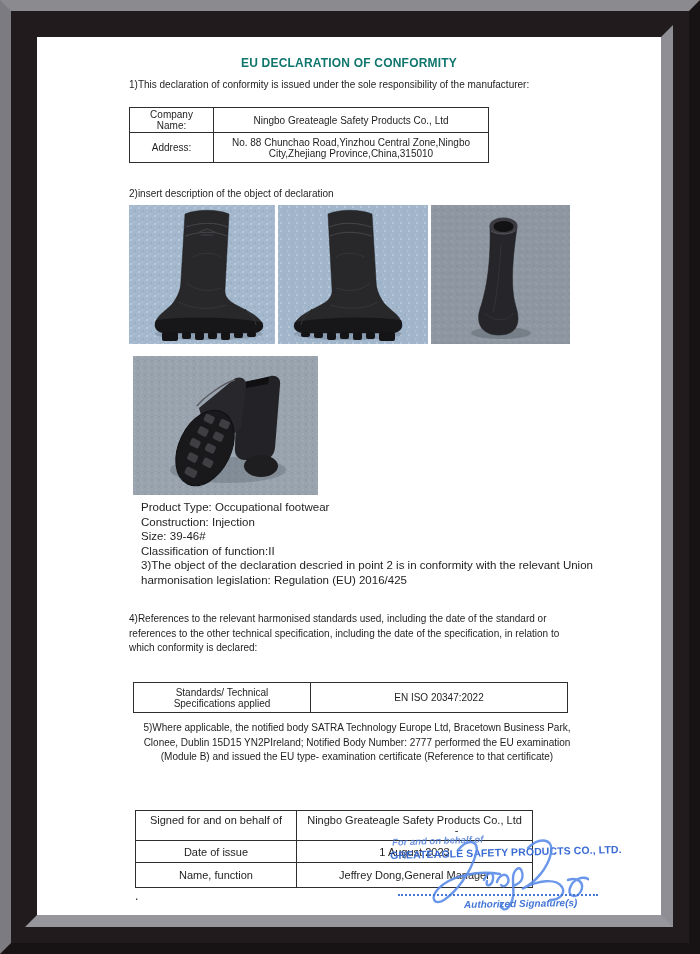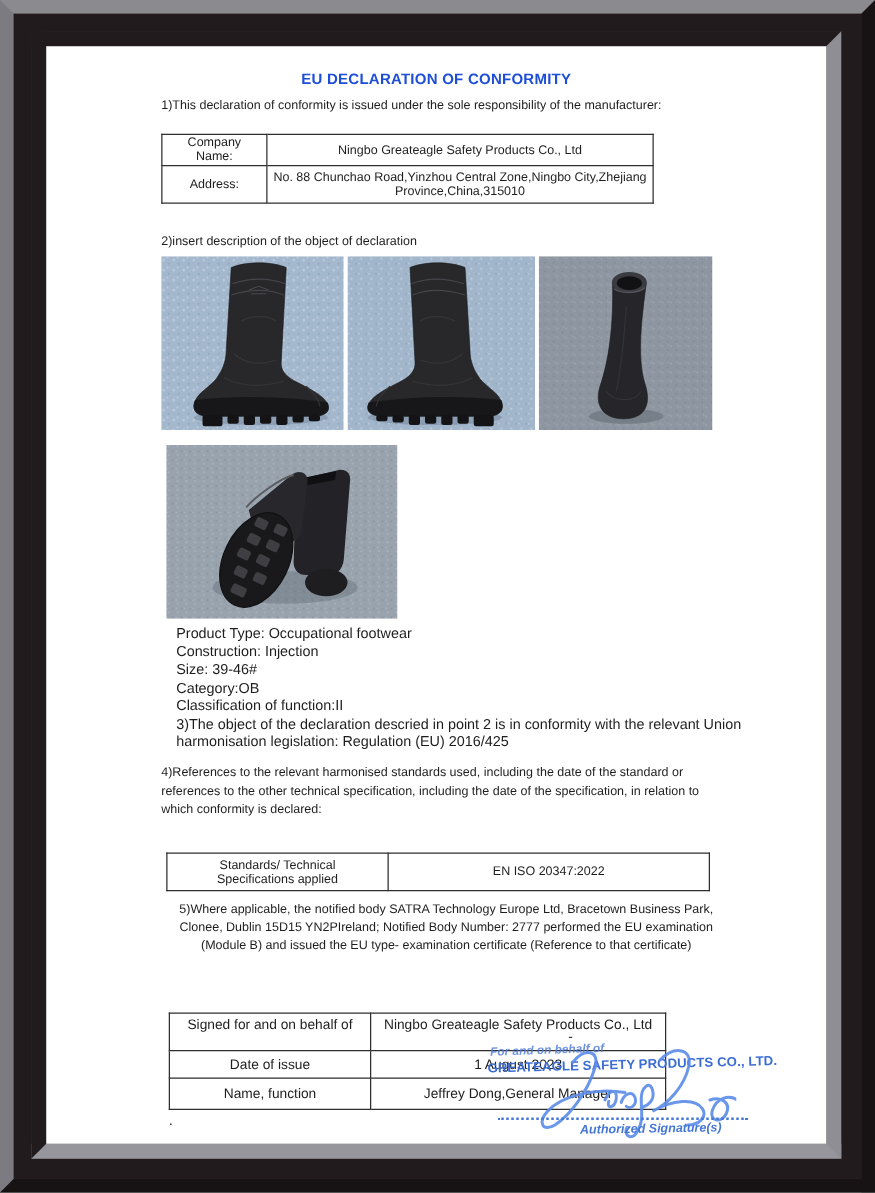--- a/index.html
+++ b/index.html
@@ -10,32 +10,32 @@
   .frame-outer{width:700px;height:954px;border-style:solid;border-width:11px;
     border-color:#8b8b8f #171213 #171213 #7c7b81;}
   .frame-mid{width:100%;height:100%;border-style:solid;border-width:14px 16px 16px 14px;
     border-color:#211b1d;}
   .frame-inner{width:100%;height:100%;border-style:solid;border-width:12px;
     border-color:#211b1d #8e8e94 #96969c #211b1d;}
   .page{position:relative;width:624px;height:878px;background:#ffffff;color:#1e1e1e;}
 
   
   .title{position:absolute;top:19px;left:0;width:100%;text-align:center;
-    font-weight:bold;font-size:12px;letter-spacing:.2px;color:#1d4ed8;}
+    font-weight:bold;font-size:12px;letter-spacing:.2px;color:#0f766e;}
   .para{position:absolute;left:92px;width:456px;font-size:10px;line-height:14.5px;}
   .p-s1{top:41px;}
   .p-s2{top:150px;}
   .p-s4{top:575px;}
   .p-s5{top:684px;text-align:center;}
   .details{position:absolute;left:104px;top:463px;width:456px;font-size:11.5px;line-height:14.5px;}
 
   
   table{border-collapse:collapse;table-layout:fixed;position:absolute;}
   td{border:1px solid #2e2e2e;overflow:hidden;}
-  .t-manu{left:92px;top:70px;width:394px;font-size:10px;}
+  .t-manu{left:92px;top:70px;width:360px;font-size:10px;}
   .t-manu td{text-align:center;vertical-align:middle;padding:1px 4px;}
   .t-manu .c1{width:84px;}
   .t-manu .r1{height:23px;}
   .t-manu .r2{height:30px;}
   .t-manu .r3{height:21px;}
 
   .t-std{left:96px;top:645px;width:435px;font-size:10px;}
   .t-std td{text-align:center;vertical-align:middle;}
   .t-std .c1{width:177px;padding:1px 24px;}
   .t-std .r1{height:30px;}
@@ -230,21 +230,20 @@
                 </g>
               </g>
             </svg>
           </figure>
         </div>
 
         <div class="details">
           <div>Product Type: Occupational footwear</div>
           <div>Construction: Injection</div>
           <div>Size: 39-46#</div>
-          <div>Category:OB</div>
           <div>Classification of function:II</div>
           <div>3)The object of the declaration descried in point 2 is in conformity with the relevant Union harmonisation legislation: Regulation (EU) 2016/425</div>
         </div>
 
         <div class="para p-s4">4)References to the relevant harmonised standards used, including the date of the standard or references to the other technical specification, including the date of the specification, in relation to which conformity is declared:</div>
 
         <table class="t-std">
           <tbody>
               <tr class="r1">
             <td class="c1">Standards/ Technical Specifications applied</td>

